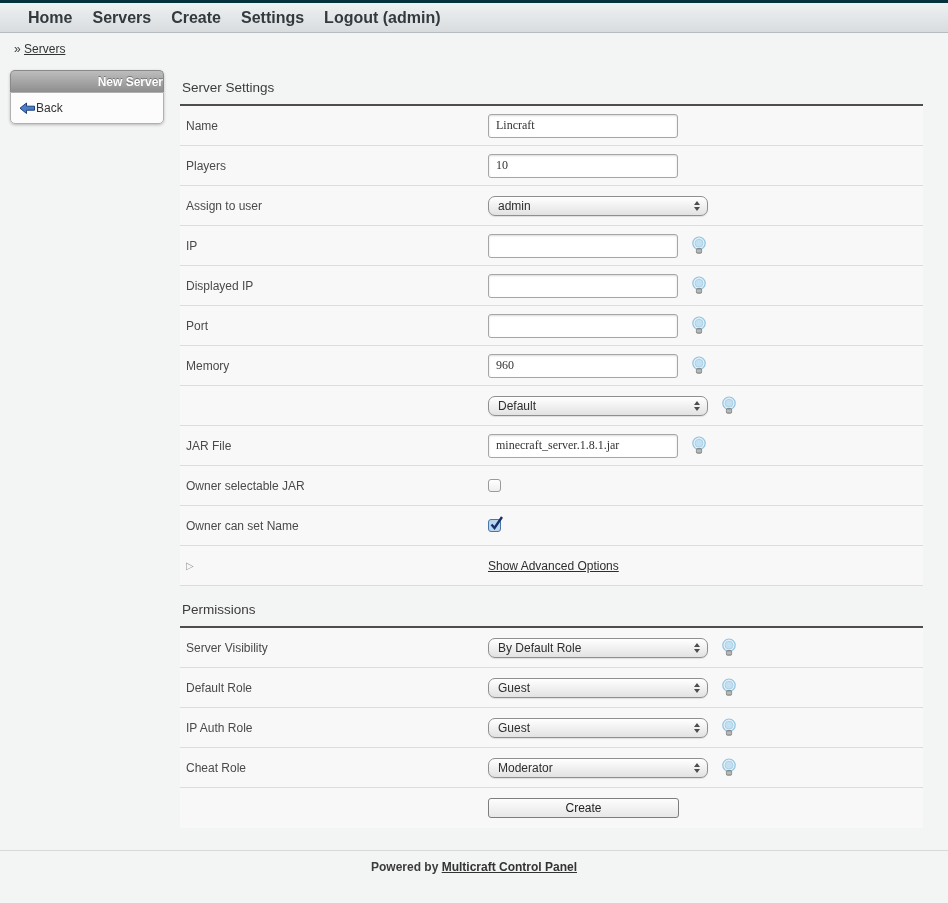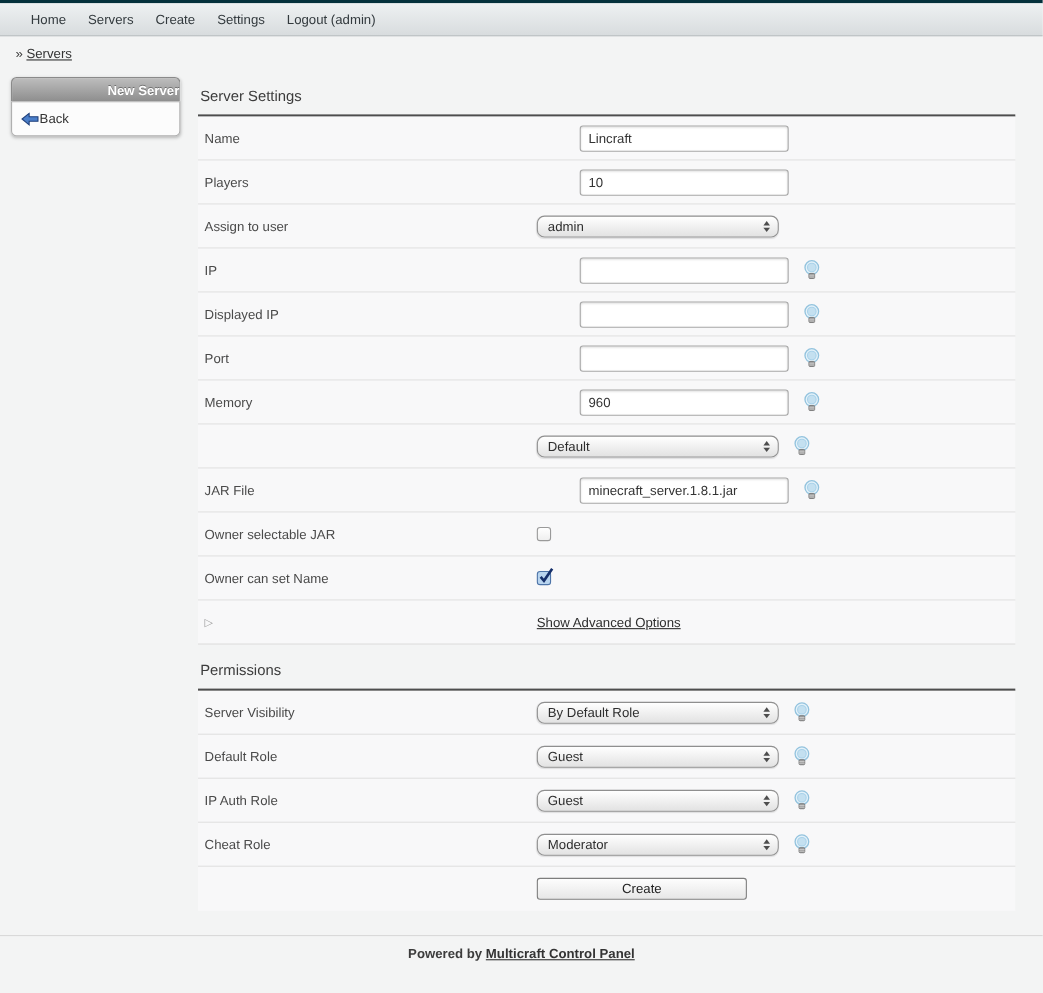--- a/index.html
+++ b/index.html
@@ -15,22 +15,22 @@
   .topstrip { height: 3px; background: #04313c; }
   .navbar {
     height: 30px;
     background: linear-gradient(#eef1f2, #d8dcde);
     border-bottom: 1px solid #b5bbbe;
     display: flex;
     align-items: center;
     padding-left: 18px;
   }
   .navbar .nav-item {
-    font-size: 12px;
-    font-weight: normal;
+    font-size: 16px;
+    font-weight: bold;
     color: #333a3e;
     padding: 0 10px;
     line-height: 30px;
     cursor: pointer;
     list-style: none;
   }
   
   .breadcrumb {
     padding: 9px 0 6px 14px;
     font-size: 12px;
@@ -94,22 +94,22 @@
   .form-row.no-border { border-bottom: none; }
   .row-label { width: 272px; padding-left: 6px; color: #4a4a4a; flex: none; }
   .row-control { display: flex; align-items: center; gap: 13px; }
   input.text-input {
     width: 190px; height: 20px;
     padding: 11px 7px;
     border: 1px solid #a6a6a6;
     border-radius: 3px;
     background: #fff;
     box-shadow: inset 0 1px 2px rgba(0,0,0,0.15);
-    font-family: Liberation Sans, sans-serif;
-    font-size: 12px; color: #333; margin-left: 39px;
+    font-family: Liberation Serif, serif;
+    font-size: 12px; color: #333;
   }
   .select {
     width: 220px; height: 20px;
     border: 1px solid #8f8f8f;
     border-radius: 7px;
     background: linear-gradient(#ffffff, #e2e2e2);
     box-shadow: 0 1px 1px rgba(0,0,0,0.10);
     display: flex; align-items: center;
     padding: 0 22px 0 9px;
     position: relative;

